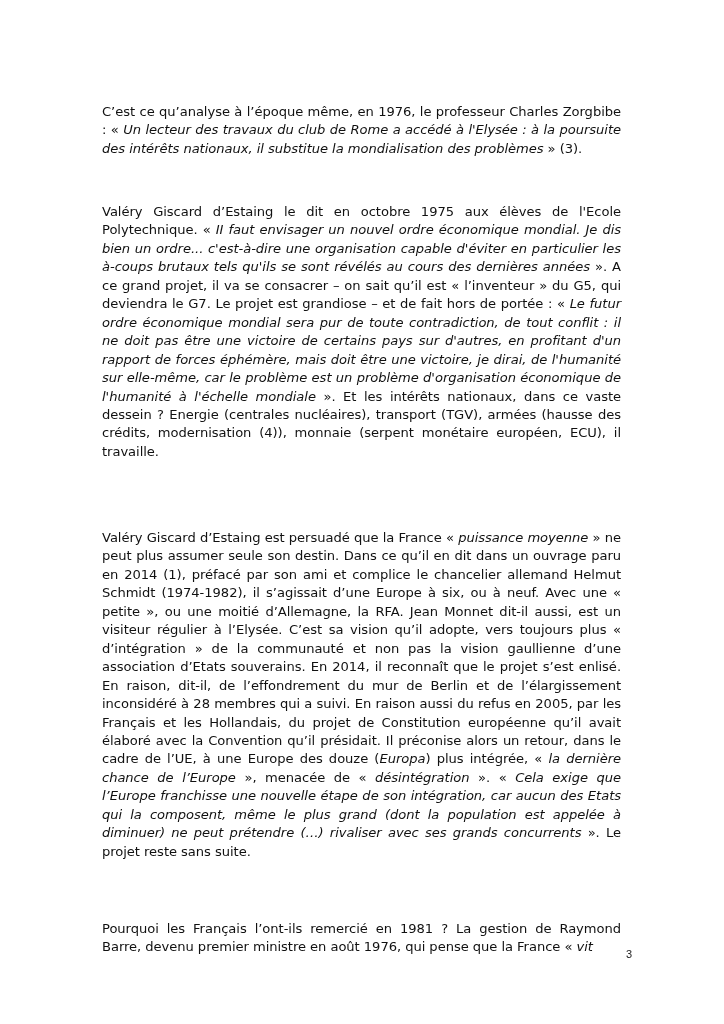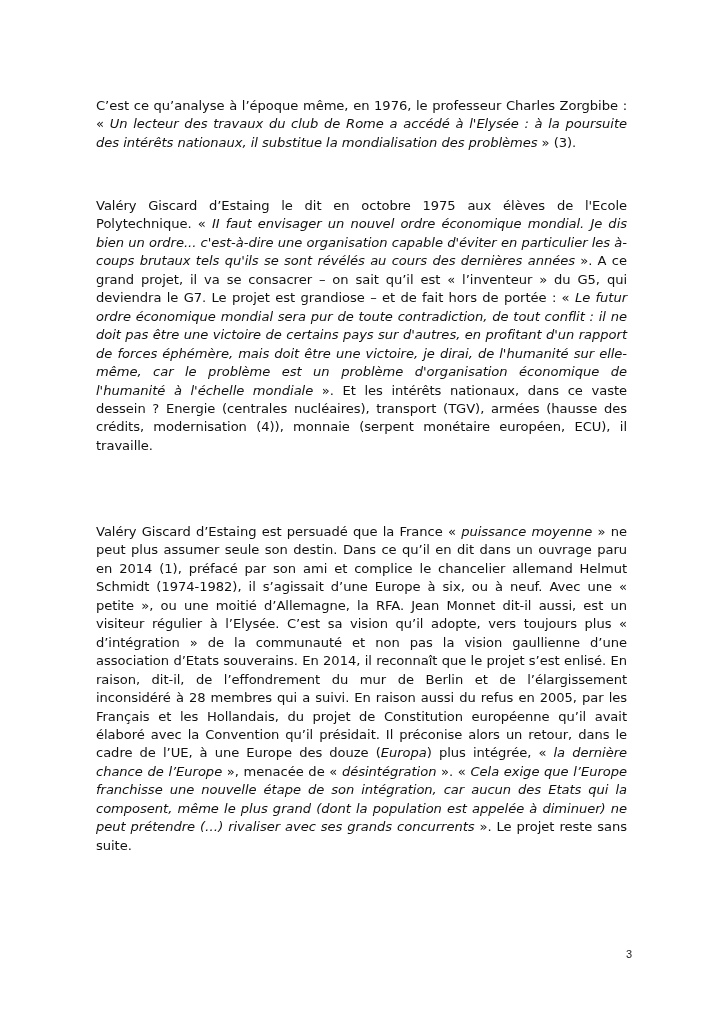--- a/index.html
+++ b/index.html
@@ -27,21 +27,21 @@
       width: 553px;
       font-family: "DejaVu Sans", sans-serif;
       font-size: 13.1px;
       line-height: 18.45px;
       color: #111111;
       text-align: justify;
       letter-spacing: -0.05px;
       word-spacing: 0px;
     }
     .text-block p {
-      margin: 11px;
+      margin: 17px;
     }
     .text-block i {
       font-style: italic;
     }
     #p1 { top: 86px; }
     #p2 { top: 186px; }
     #p3 { top: 470px; }
     #p4 { top: 512px; }
     #p5 { top: 903px; }
     .page-number {
@@ -59,14 +59,17 @@
 <div class="page">
   <div class="text-block" id="p1">
     <p><span>C’est ce qu’analyse à l’époque même, en 1976, le professeur Charles Zorgbibe : « </span><i>Un lecteur des travaux du club de Rome a accédé à l'Elysée : à la poursuite des intérêts nationaux, il substitue la mondialisation des problèmes</i><span> » (3).</span></p>
   </div>
   <div class="text-block" id="p2">
     <p><span>Valéry Giscard d’Estaing le dit en octobre 1975 aux élèves de l'Ecole Polytechnique. « </span><i>II faut envisager un nouvel ordre économique mondial. Je dis bien un ordre... c'est-à-dire une organisation capable d'éviter en particulier les à-coups brutaux tels qu'ils se sont révélés au cours des dernières années</i><span> ». A ce grand projet, il va se consacrer – on sait qu’il est « l’inventeur » du G5, qui deviendra le G7. Le projet est grandiose – et de fait hors de portée : « </span><i>Le futur ordre économique mondial sera pur de toute contradiction, de tout conflit : il ne doit pas être une victoire de certains pays sur d'autres, en profitant d'un rapport de forces éphémère, mais doit être une victoire, je dirai, de l'humanité sur elle-même, car le problème est un problème d'organisation économique de l'humanité à l'échelle mondiale</i><span> ». Et les intérêts nationaux, dans ce vaste dessein ? Energie (centrales nucléaires), transport (TGV), armées (hausse des crédits, modernisation (4)), monnaie (serpent monétaire européen, ECU), il travaille.</span></p>
   </div>
   <div class="text-block" id="p4">
     <p><span>Valéry Giscard d’Estaing est persuadé que la France « </span><i>puissance moyenne</i><span> » ne peut plus assumer seule son destin. Dans ce qu’il en dit dans un ouvrage paru en 2014 (1), préfacé par son ami et complice le chancelier allemand Helmut Schmidt (1974-1982), il s’agissait d’une Europe à six, ou à neuf. Avec une « petite », ou une moitié  d’Allemagne, la RFA. Jean Monnet dit-il aussi, est un visiteur régulier à l’Elysée. C’est sa vision qu’il adopte, vers toujours plus « d’intégration » de la communauté et non pas la vision gaullienne d’une association d’Etats souverains. En 2014, il reconnaît que le projet s’est enlisé. En raison, dit-il, de l’effondrement du mur de Berlin et de l’élargissement inconsidéré à 28 membres qui a suivi. En raison aussi du refus en 2005, par les Français et les Hollandais, du projet de Constitution européenne qu’il avait élaboré avec la Convention qu’il présidait. Il préconise alors un retour, dans le cadre de l’UE, à une Europe des douze (</span><i>Europa</i><span>) plus intégrée, « </span><i>la dernière chance de l’Europe</i><span> », menacée de « </span><i>désintégration</i><span> ». « </span><i>Cela exige que l’Europe franchisse une nouvelle étape de son intégration, car aucun des Etats qui la composent, même le plus grand (dont la population est appelée à diminuer) ne peut prétendre (…) rivaliser avec ses grands concurrents</i><span> ». Le projet reste sans suite.</span></p>
   </div>
+  <div class="text-block" id="p5">
+    <p><span>Pourquoi les Français l’ont-ils remercié en 1981 ? La gestion de Raymond Barre, devenu premier ministre en août 1976, qui pense que la France « </span><i>vit</i></p>
+  </div>
   <div class="page-number">3</div>
 </div>
 
 </body></html>

